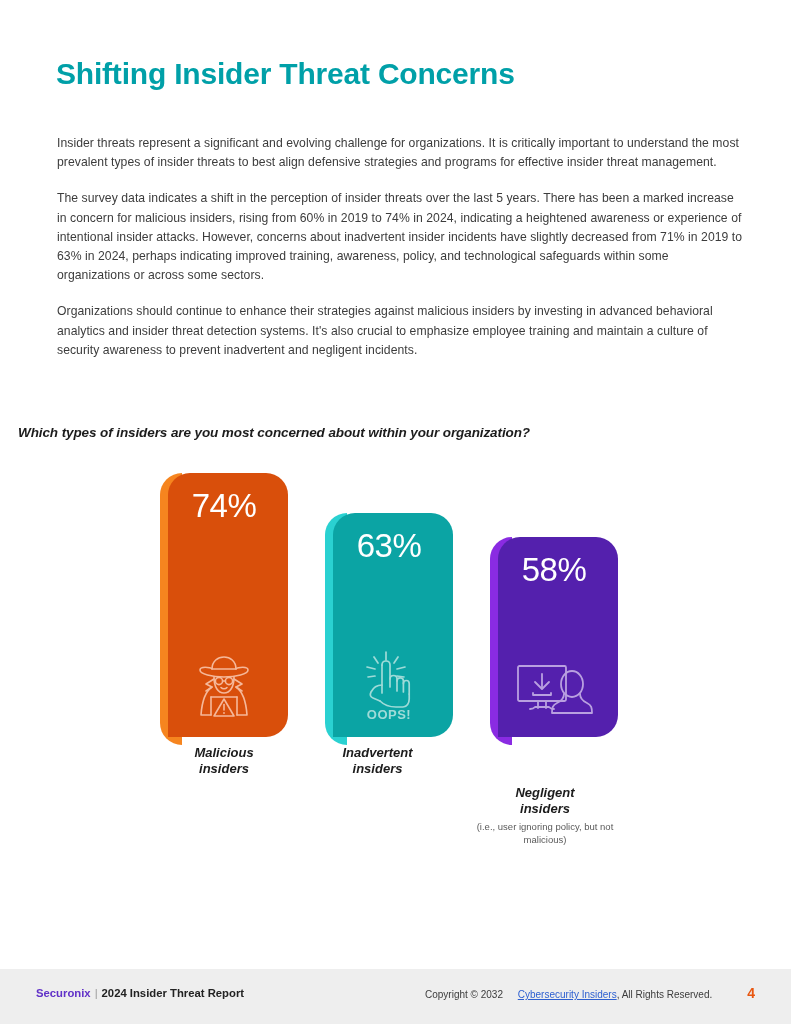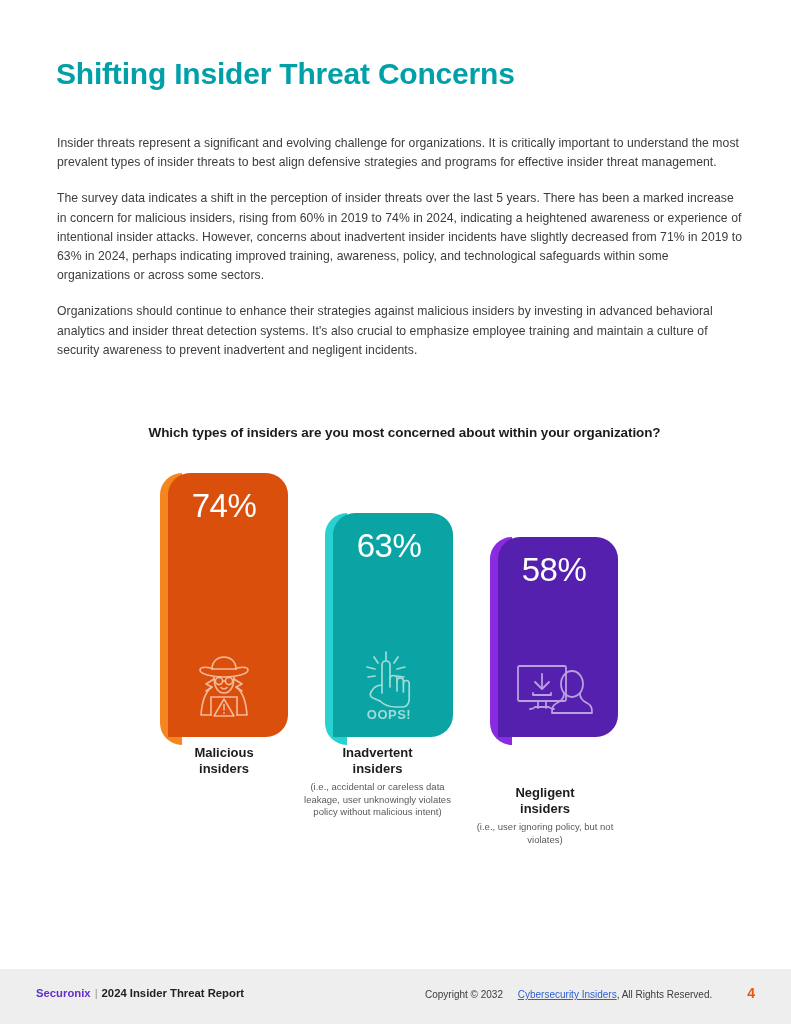--- a/index.html
+++ b/index.html
@@ -58,25 +58,26 @@
     width: 791px;
     height: 430px;
   }
   .chart-question {
     position: absolute;
     left: 0;
     top: 10px;
     width: 791px;
     padding-left: 18px;
     box-sizing: border-box;
-    text-align: center;
+    text-align: left;
     font-size: 13.5px;
     font-weight: 700;
     color: #1c1c1c;
     letter-spacing: -0.1px;
+    font-style: italic;
   }
 
   .bars {
     position: absolute;
     left: 0;
     top: 40px;
     width: 791px;
     height: 290px;
   }
 
@@ -143,20 +144,21 @@
   .cat {
     position: absolute;
     top: 0;
     text-align: center;
   }
   .cat-title {
     font-size: 13px;
     font-weight: 700;
     line-height: 16px;
     color: #1c1c1c;
+    font-style: italic;
   }
   .cat-sub {
     margin-top: 4px;
     font-size: 9.5px;
     line-height: 12.5px;
     color: #5a5a5a;
   }
 
   
   .footer {
@@ -323,29 +325,28 @@
           <div>Malicious</div>
           <div>insiders</div>
         </div>
       </div>
 
       <div class="cat" style="left:300px; width:155px;">
         <div class="cat-title">
           <div>Inadvertent</div>
           <div>insiders</div>
         </div>
-        <div class="cat-sub">(i.e., accidental or careless data leakage, user unknowingly violates policy without malicious intent)</div>
       </div>
 
       <div class="cat" style="left:470px; width:150px;margin-top:40px;">
         <div class="cat-title">
           <div>Negligent</div>
           <div>insiders</div>
         </div>
-        <div class="cat-sub">(i.e., user ignoring policy, but not violates)</div>
+        <div class="cat-sub">(i.e., user ignoring policy, but not malicious)</div>
       </div>
 
     </div>
   </div>
 
   <div class="footer">
     <div class="footer-left">
       <span class="brand">Securonix</span><span class="divider-bar">|</span><span>2024 Insider Threat Report</span>
     </div>
     <div class="footer-center">

